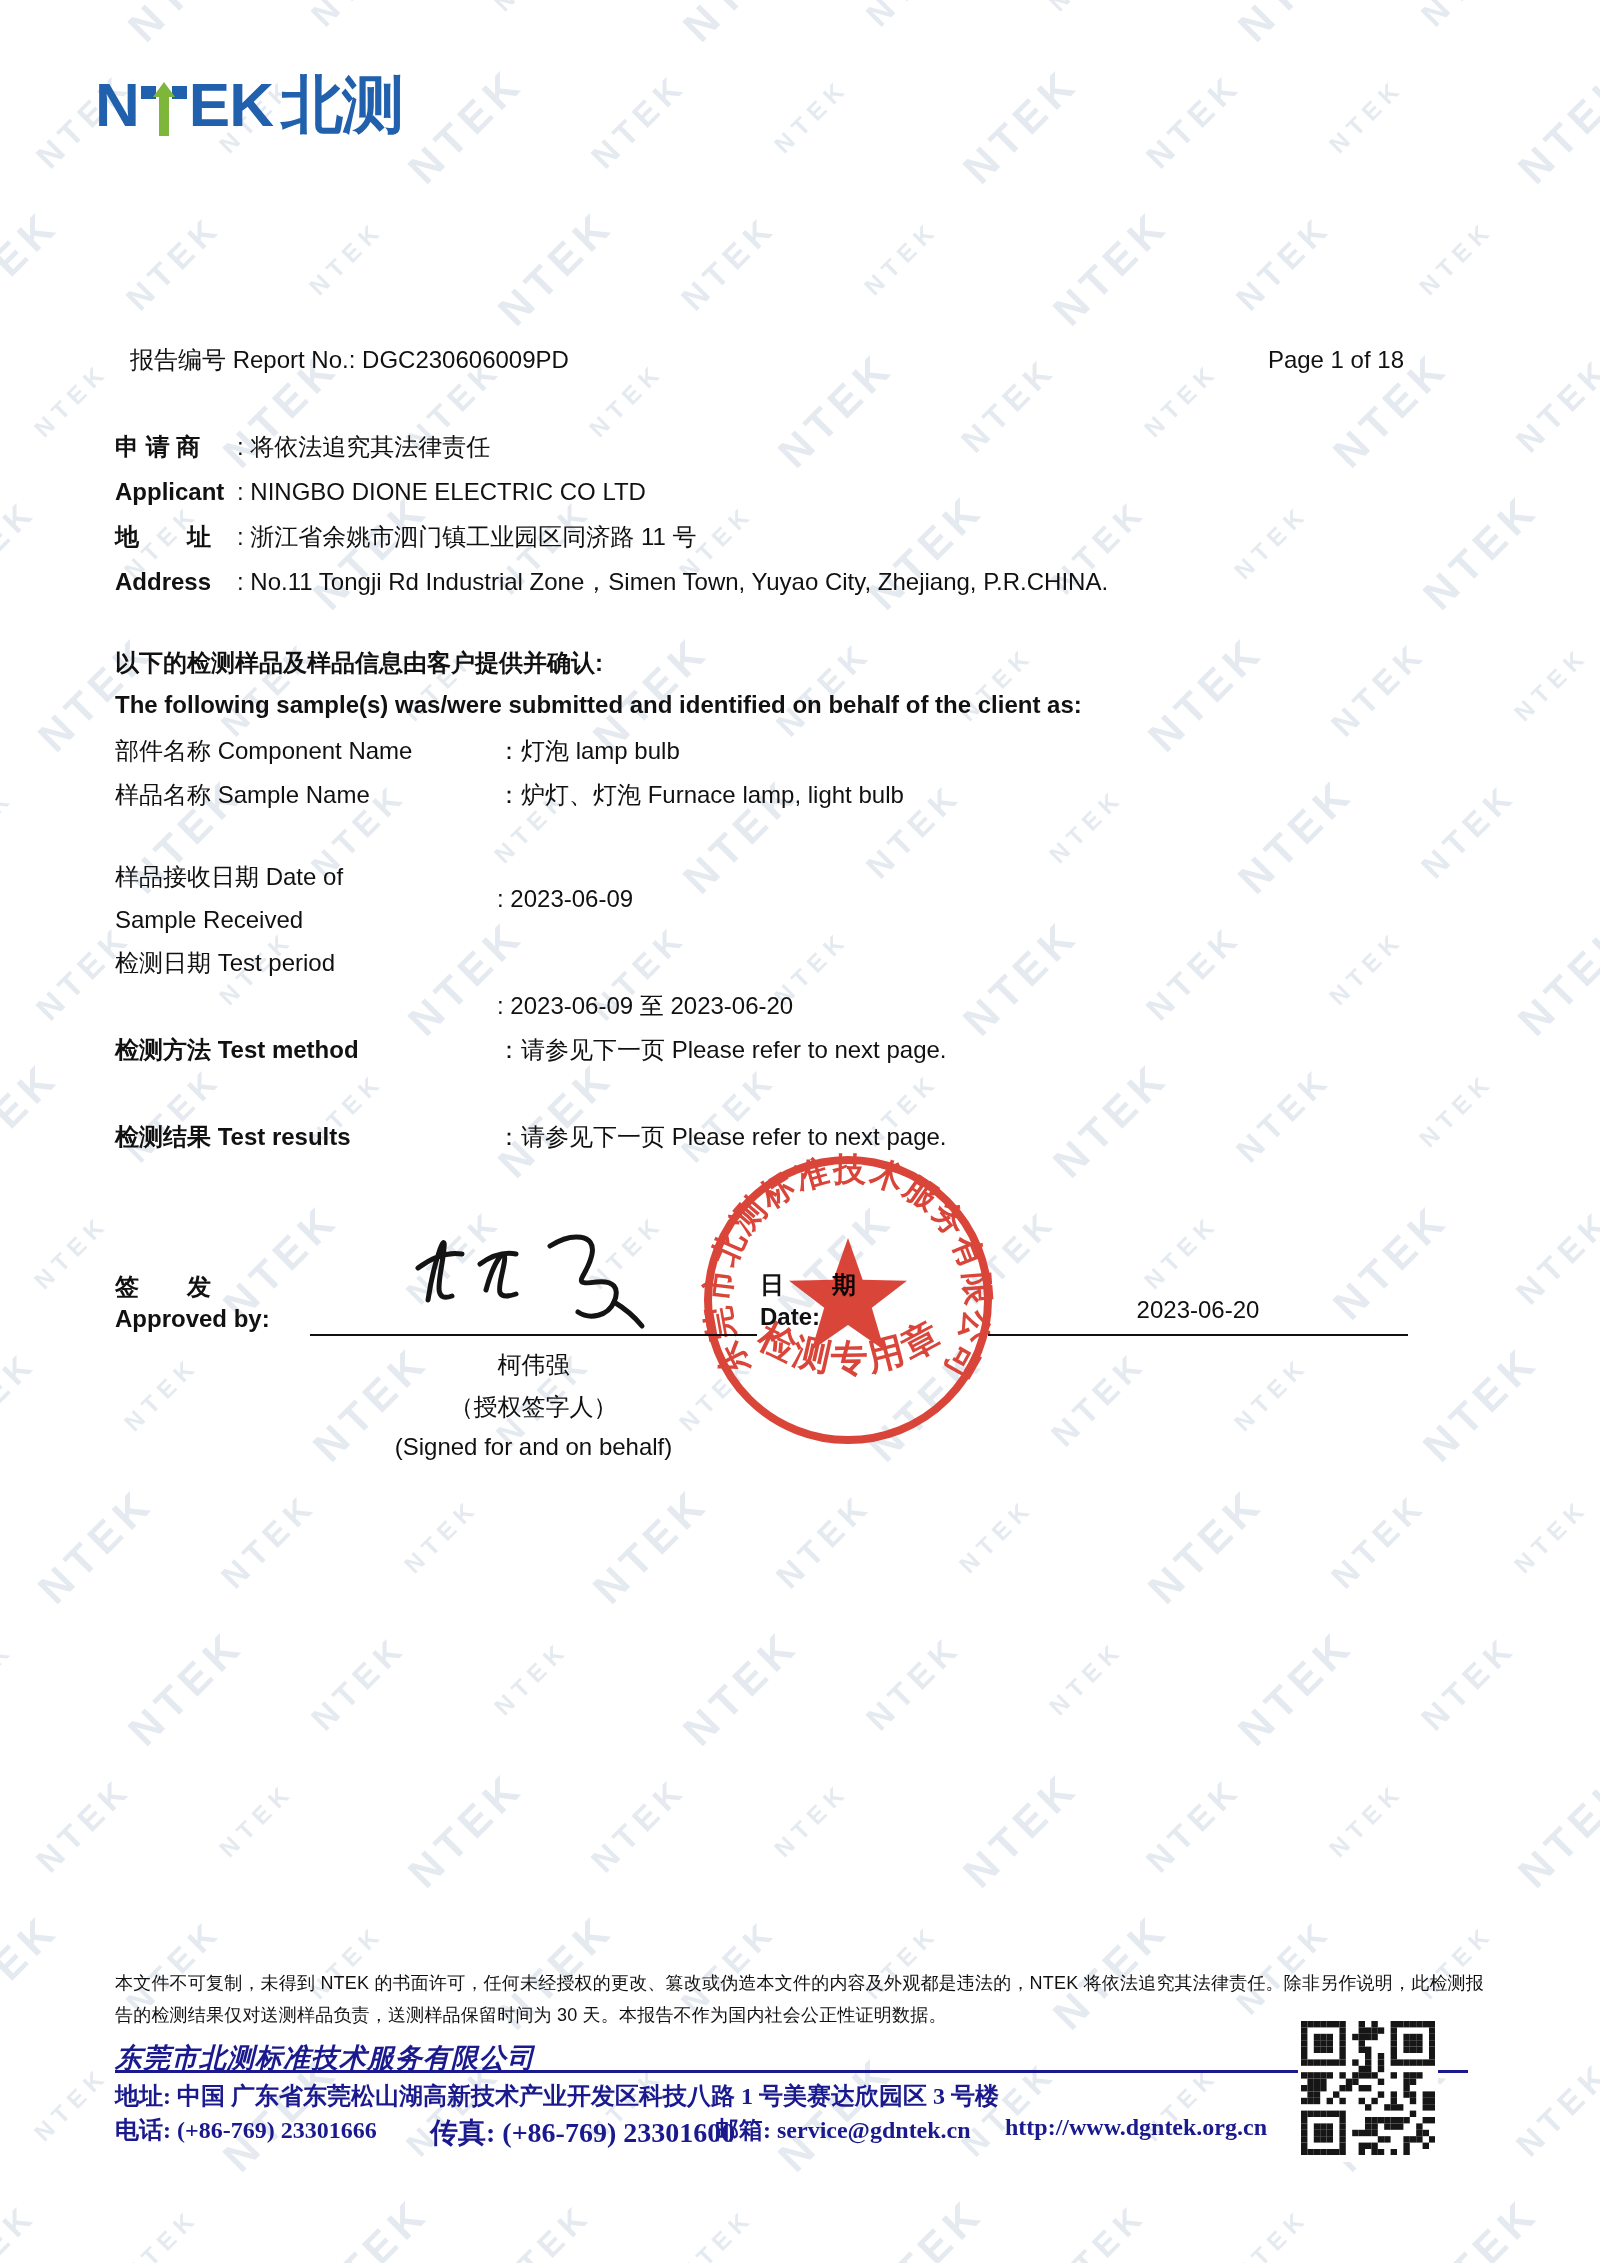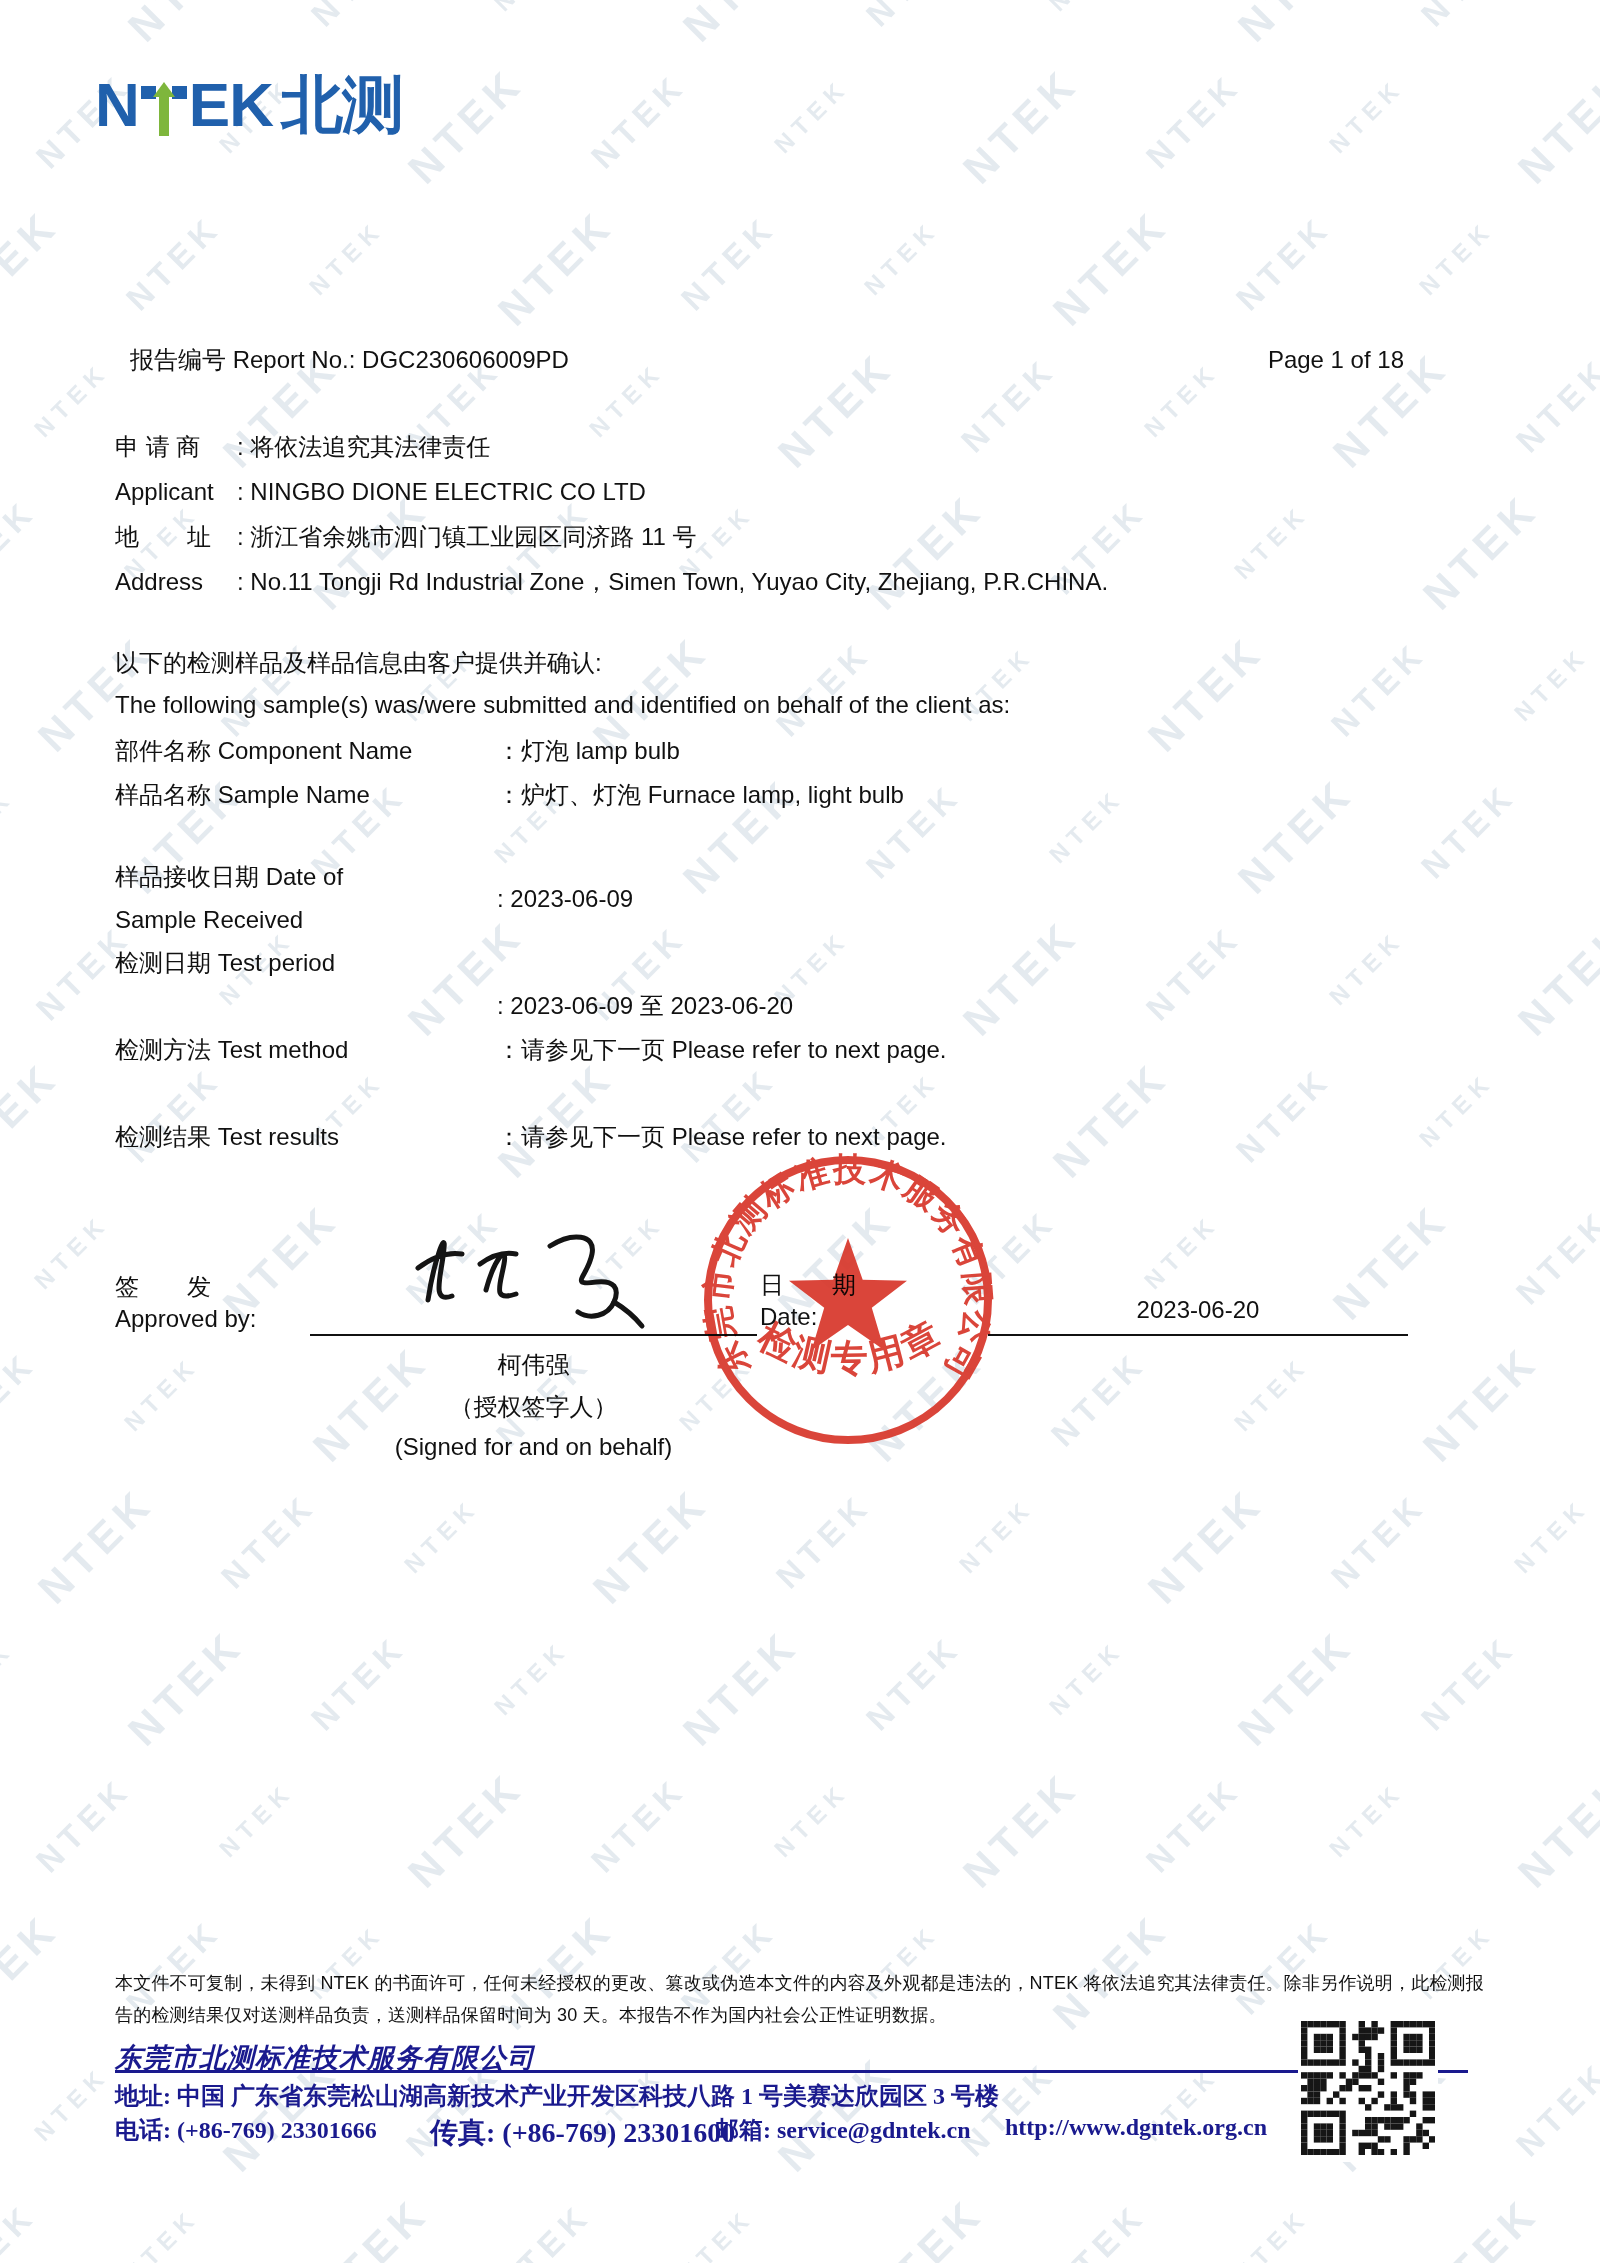--- a/index.html
+++ b/index.html
@@ -18,21 +18,21 @@
   .logo-t .bar{position:absolute;top:0;width:15px;height:13px;background:#2060ac;}
   .logo-t .bar.l{left:0;}
   .logo-t .bar.r{right:0;}
   .logo-t .head{position:absolute;left:50%;top:-4px;transform:translateX(-50%);
         width:0;height:0;border-left:11px solid transparent;border-right:11px solid transparent;
         border-bottom:15px solid #7eb63c;}
   .logo-t .stem{position:absolute;left:50%;top:10px;transform:translateX(-50%);
         width:10px;height:40px;background:#7eb63c;}
   
   .t24{font-size:24px;line-height:1.25;}
-  .b{font-weight:normal;}
+  .b{font-weight:bold;}
   .title{font-size:49px;font-weight:bold;letter-spacing:2px;white-space:nowrap;}
   .rule{position:absolute;background:#111;height:2px;}
   .footer-line{position:absolute;background:#1a1a8e;height:3px;z-index:1;}
   .footer-txt{font-family:"Liberation Serif","DejaVu Serif",serif;font-weight:bold;color:#1a1a8e;}
   .company{font-size:27px;font-style:italic;font-weight:bold;color:#1a1a8e;letter-spacing:1px;}
   .disc{font-size:18px;line-height:1.75;letter-spacing:0.2px;}
   .stamp{position:absolute;z-index:3;mix-blend-mode:multiply;opacity:0.93;}
   .qr{position:absolute;z-index:2;background:#ffffff;padding:3px;}
   .sig-center{text-align:center;}
 </style>

